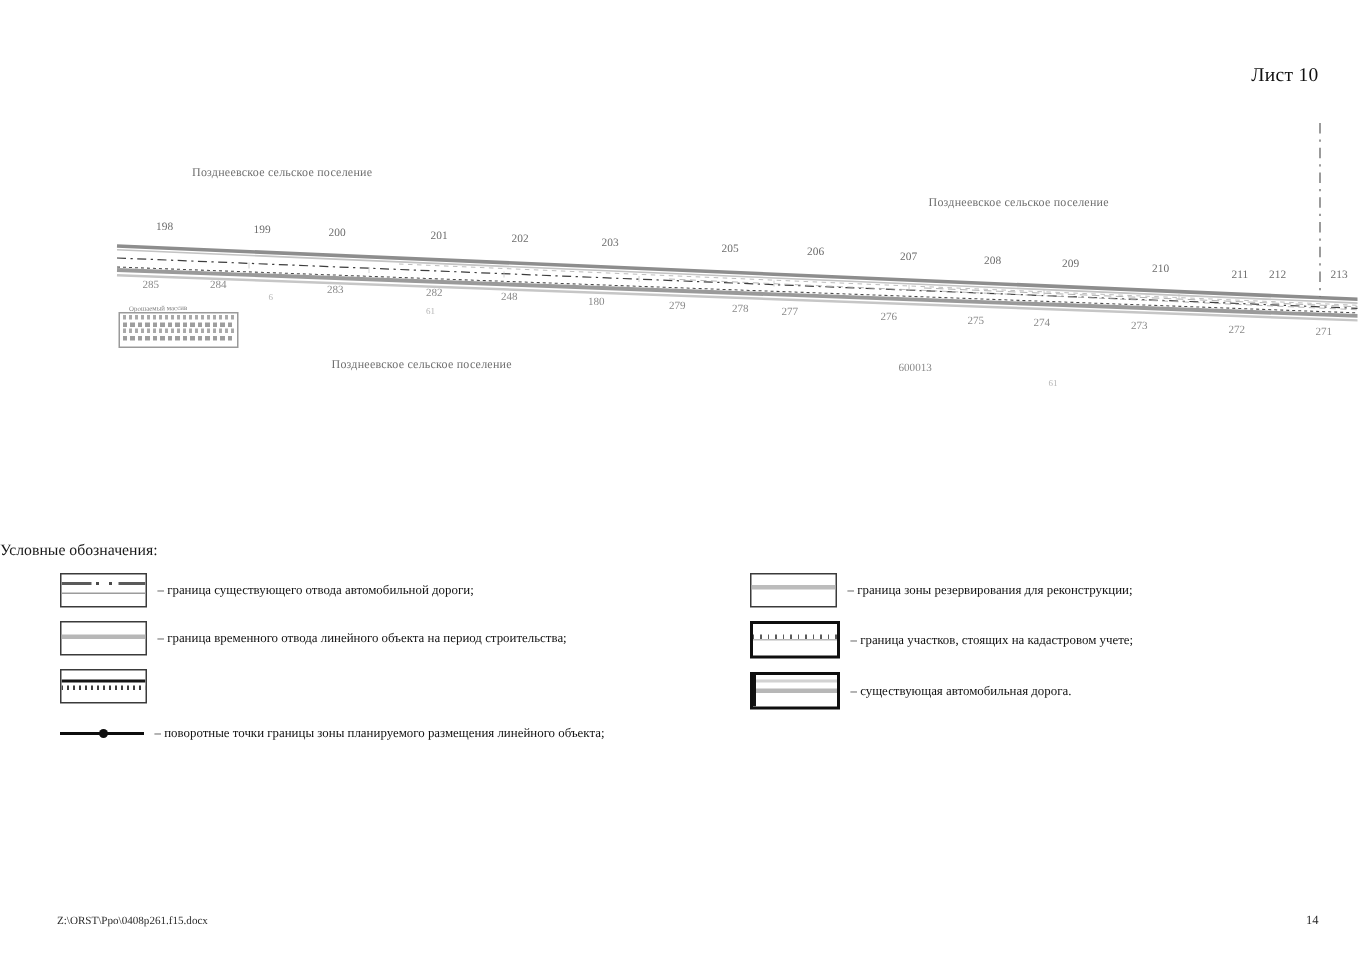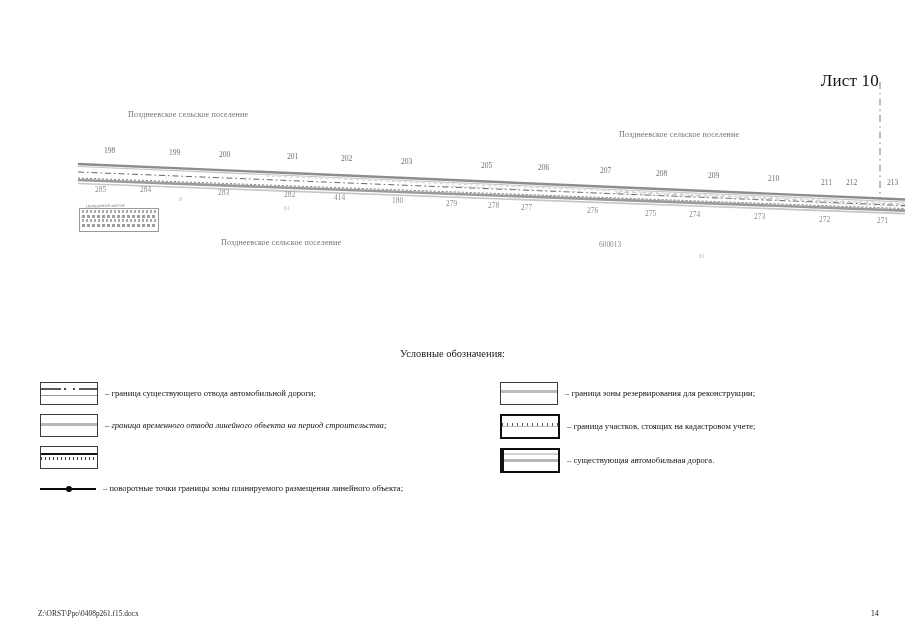--- a/index.html
+++ b/index.html
@@ -11,23 +11,22 @@
     color:#1a1a1a;
     position:relative;
     overflow:hidden;
     -webkit-font-smoothing:antialiased;
   }
   .page{position:absolute;inset:0;}
 
   
   .sheet-no{
     position:absolute;right:26px;top:42px;
-    font-size:17px;letter-spacing:.2px;color:#111;
+    font-size:13px;letter-spacing:.2px;color:#111;
     white-space:nowrap;
-    margin-top:29px;
   }
 
   
   .map{
     position:absolute;left:16px;top:80px;width:905px;height:230px;
   }
   .map svg{display:block;}
 
   .map-label{
     position:absolute;
@@ -56,22 +55,22 @@
   }
   .stamp .ln.b{background:repeating-linear-gradient(90deg,#8d8d8d 0 3px,#ffffff 3px 5px);}
   .stamp-cap{
     position:absolute;left:86px;top:203px;
     font-size:4.6px;color:#808080;white-space:nowrap;
     transform:rotate(-1.2deg);
   }
 
   
   .legend-title{
-    position:absolute;left:0;right:0;top:348px;
-    text-align:center;font-size:10.5px;color:#1a1a1a;
+    position:absolute;left:0;right:0;top:362px;
+    font-size:10.5px;color:#1a1a1a;
   }
   .legend{
     position:absolute;top:382px;left:0;width:905px;
   }
   .legend-col{position:absolute;top:0;}
   .legend-col.left{left:40px;width:440px;}
   .legend-col.right{left:500px;width:395px;}
 
   .legend-row{
     display:flex;align-items:center;
@@ -83,21 +82,21 @@
     border:1px solid #3b3b3b;
     background:#fff;
     position:relative;
     overflow:hidden;
   }
   .sym.noframe{border:none;background:transparent;}
   .sym-text{
     font-size:8.6px;color:#111;margin-left:7px;white-space:nowrap;
     line-height:1.2;
   }
-  .sym-text.ital{font-style:italic;}
+  .sym-text.ital{}
 
   
   .s-line{position:absolute;left:0;right:0;}
 
   
   .t1a{top:5px;height:2.2px;background:#5a5a5a;}
   .t1b{top:5px;height:2.2px;left:20px;right:18px;
        background:repeating-linear-gradient(90deg,#ffffff 0 3px,#4a4a4a 3px 5px,#ffffff 5px 9px);}
   .t1c{top:12px;height:1px;background:#9c9c9c;}
 
@@ -213,21 +212,21 @@
     <div class="map-label" style="left:692px;top:91px;">209</div>
     <div class="map-label" style="left:752px;top:94px;">210</div>
     <div class="map-label" style="left:805px;top:98px;">211</div>
     <div class="map-label" style="left:830px;top:98px;">212</div>
     <div class="map-label" style="left:871px;top:98px;">213</div>
 
     <div class="map-label pt" style="left:79px;top:105px;">285</div>
     <div class="map-label pt" style="left:124px;top:105px;">284</div>
     <div class="map-label pt" style="left:202px;top:108px;">283</div>
     <div class="map-label pt" style="left:268px;top:110px;">282</div>
-    <div class="map-label pt" style="left:318px;top:113px;">414</div>
+    <div class="map-label pt" style="left:318px;top:113px;">248</div>
     <div class="map-label pt" style="left:376px;top:116px;">180</div>
     <div class="map-label pt" style="left:430px;top:119px;">279</div>
     <div class="map-label pt" style="left:472px;top:121px;">278</div>
     <div class="map-label pt" style="left:505px;top:123px;">277</div>
     <div class="map-label pt" style="left:571px;top:126px;">276</div>
     <div class="map-label pt" style="left:629px;top:129px;">275</div>
     <div class="map-label pt" style="left:673px;top:130px;">274</div>
     <div class="map-label pt" style="left:738px;top:132px;text-align:right;">273</div>
     <div class="map-label pt" style="left:803px;top:135px;">272</div>
     <div class="map-label pt" style="left:861px;top:136px;">271</div>

